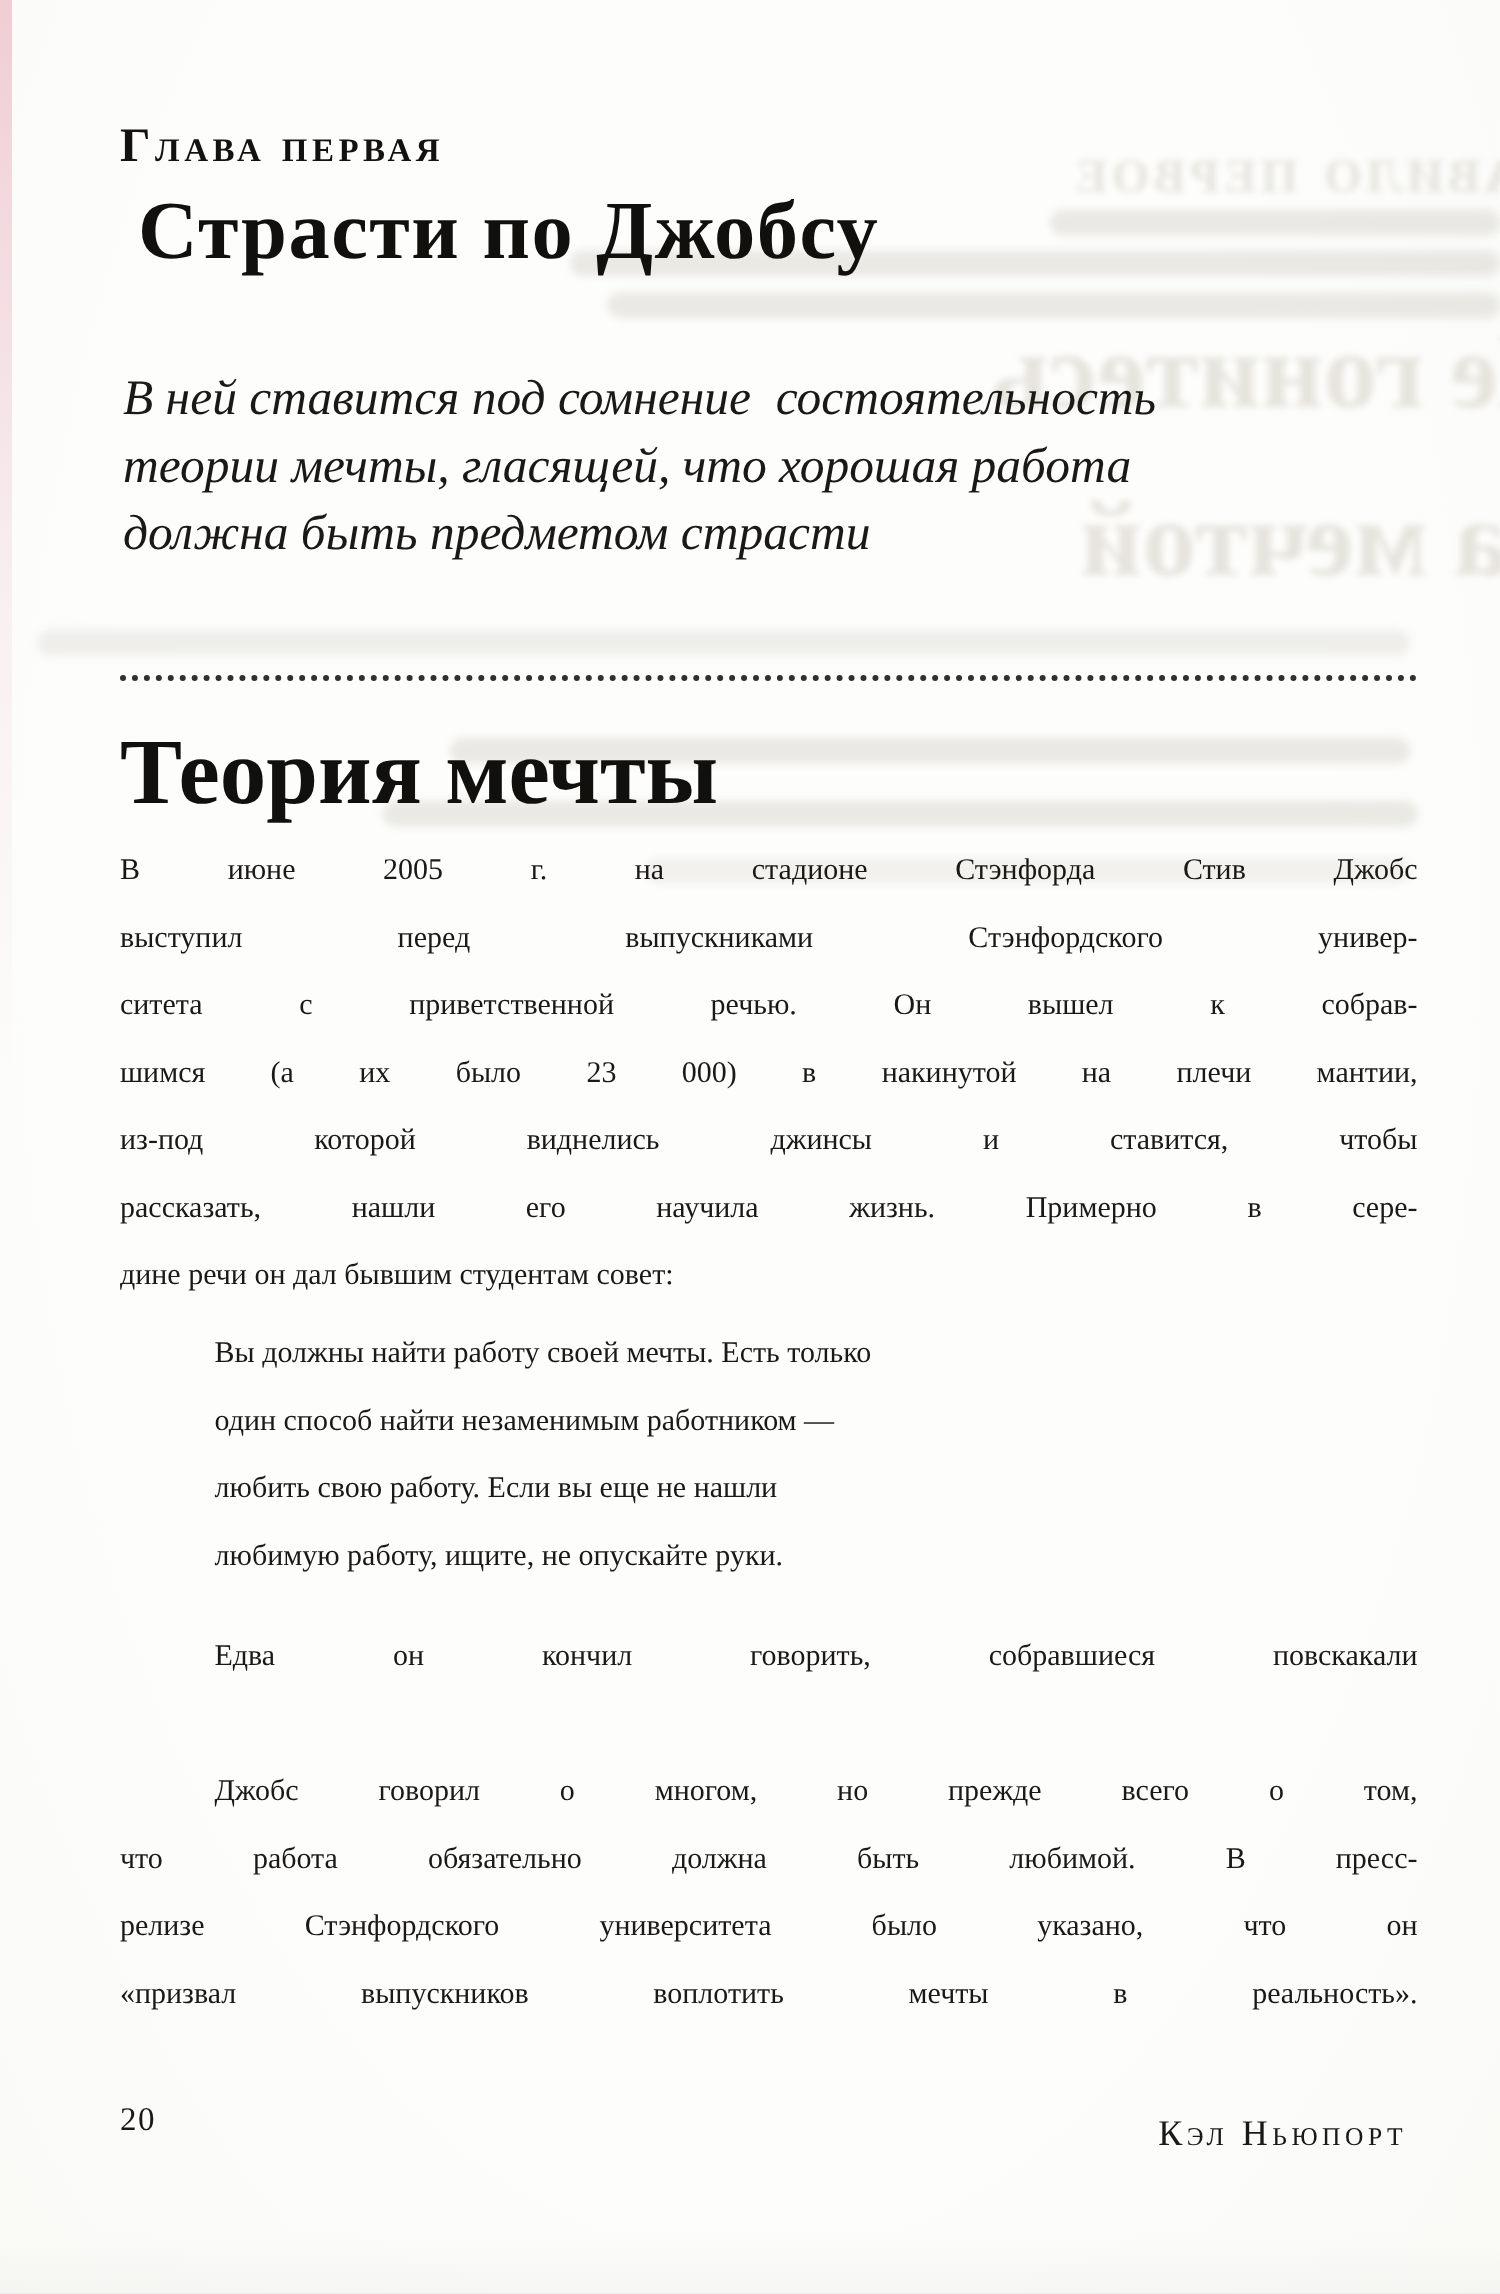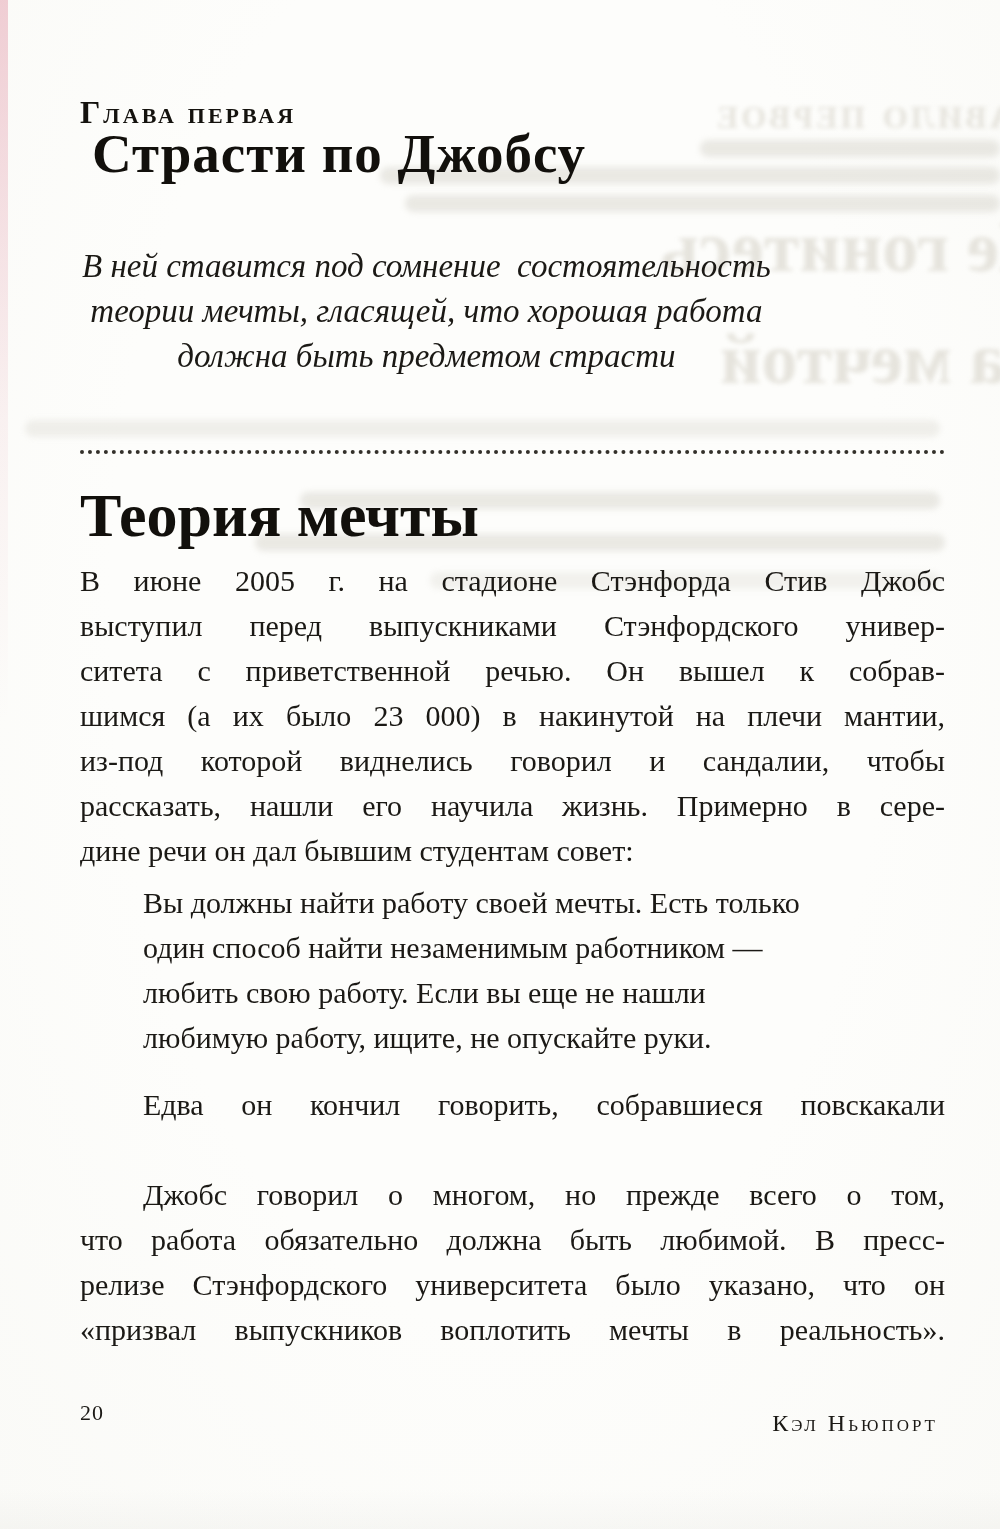--- a/index.html
+++ b/index.html
@@ -38,38 +38,37 @@
     background:rgba(202,200,190,0.38);
     filter:blur(3px);
   }
   
   .content{position:absolute;left:80px;width:865px;top:0;}
   .chapter-label{
     position:absolute;top:78px;left:0;
     font-variant:small-caps;font-weight:bold;
     font-size:32px;letter-spacing:3px;color:#14120e;
     white-space:nowrap;
-    margin-top:16px;
   }
   .chapter-title{
     position:absolute;top:122px;left:12px;
     font-weight:bold;font-size:55px;letter-spacing:1px;color:#12100c;
     white-space:nowrap;
   }
-  .annotation{position:absolute;top:246px;left:2px;font-style:italic;font-size:33px;line-height:41px;text-align:center;}
+  .annotation{position:absolute;top:246px;left:2px;font-style:italic;font-size:33px;line-height:41px;}
   .annotation .ln{white-space:pre;}
   .divider{
     position:absolute;top:450px;left:0;width:865px;height:0;
     border-top:4px dotted #33302a;
   }
   .section-heading{
     position:absolute;top:480px;left:0;
     font-weight:bold;font-size:62px;color:#12100c;white-space:nowrap;
   }
-  .body-block{position:absolute;left:0;width:865px;font-size:30px;line-height:45px;}
+  .body-block{position:absolute;left:0;width:865px;font-size:20px;line-height:45px;}
   .para1{top:558px;}
   .quote{top:880px;padding-left:63px;width:740px;}
   .para2{top:1082px;}
   .para3{top:1172px;}
   .ln{min-height:45px;}
   .j{text-align:justify;text-align-last:justify;}
   .indent{padding-left:63px;}
   .footer-num{position:absolute;left:80px;top:1400px;font-size:22px;letter-spacing:1px;}
   .footer-title{
     position:absolute;right:62px;top:1410px;
@@ -109,21 +108,21 @@
 
     <div class="divider"></div>
 
     <div class="section-heading">Теория мечты</div>
 
     <div class="body-block para1">
       <div class="ln j">В июне 2005 г. на стадионе Стэнфорда Стив Джобс</div>
       <div class="ln j">выступил перед выпускниками Стэнфордского универ-</div>
       <div class="ln j">ситета с приветственной речью. Он вышел к собрав-</div>
       <div class="ln j">шимся (а их было 23 000) в накинутой на плечи мантии,</div>
-      <div class="ln j">из-под которой виднелись говорил и сандалии, чтобы</div>
+      <div class="ln j">из-под которой виднелись джинсы и ставится, чтобы</div>
       <div class="ln j">рассказать, нашли его научила жизнь. Примерно в сере-</div>
       <div class="ln">дине речи он дал бывшим студентам совет:</div>
     </div>
 
     <div class="body-block quote">
       <div class="ln">Вы должны найти работу своей мечты. Есть только</div>
       <div class="ln">один способ найти незаменимым работником —</div>
       <div class="ln">любить свою работу. Если вы еще не нашли</div>
       <div class="ln">любимую работу, ищите, не опускайте руки.</div>
     </div>

